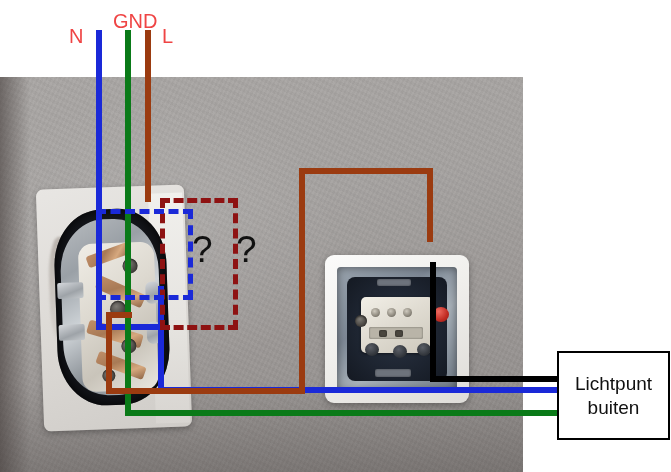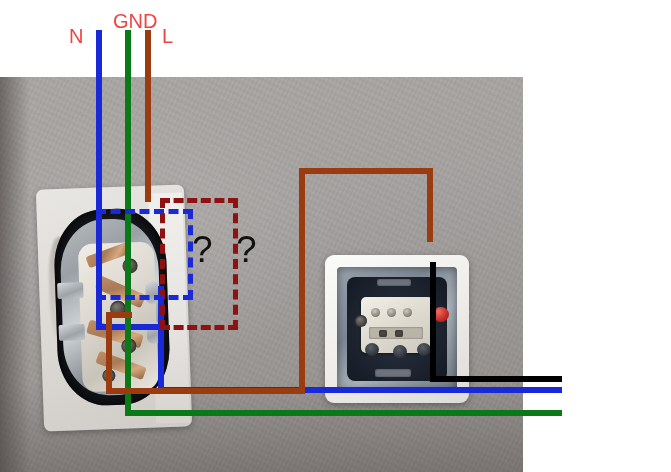--- a/index.html
+++ b/index.html
@@ -274,14 +274,18 @@
 
   <div class="wire v" style="left:430px; top:262px; height:116px; background:#000000;"></div>
   <div class="wire h" style="left:430px; top:376px; width:132px; background:#000000;"></div>
 
   <div class="dash-rect" style="left:160px; top:198px; width:68px; height:122px; border:5px dashed #8e1212;"></div>
   <div class="dash-rect" style="left:96px; top:209px; width:87px; height:81px; border:5px dashed #1a29d8;"></div>
 
   <div class="qmark" style="left:192px; top:231px;">?</div>
   <div class="qmark" style="left:236px; top:231px;">?</div>
 
+  <div class="callout">
+    <span>Lichtpunt</span>
+    <span>buiten</span>
+  </div>
 
 </div>
 
 </body></html>

